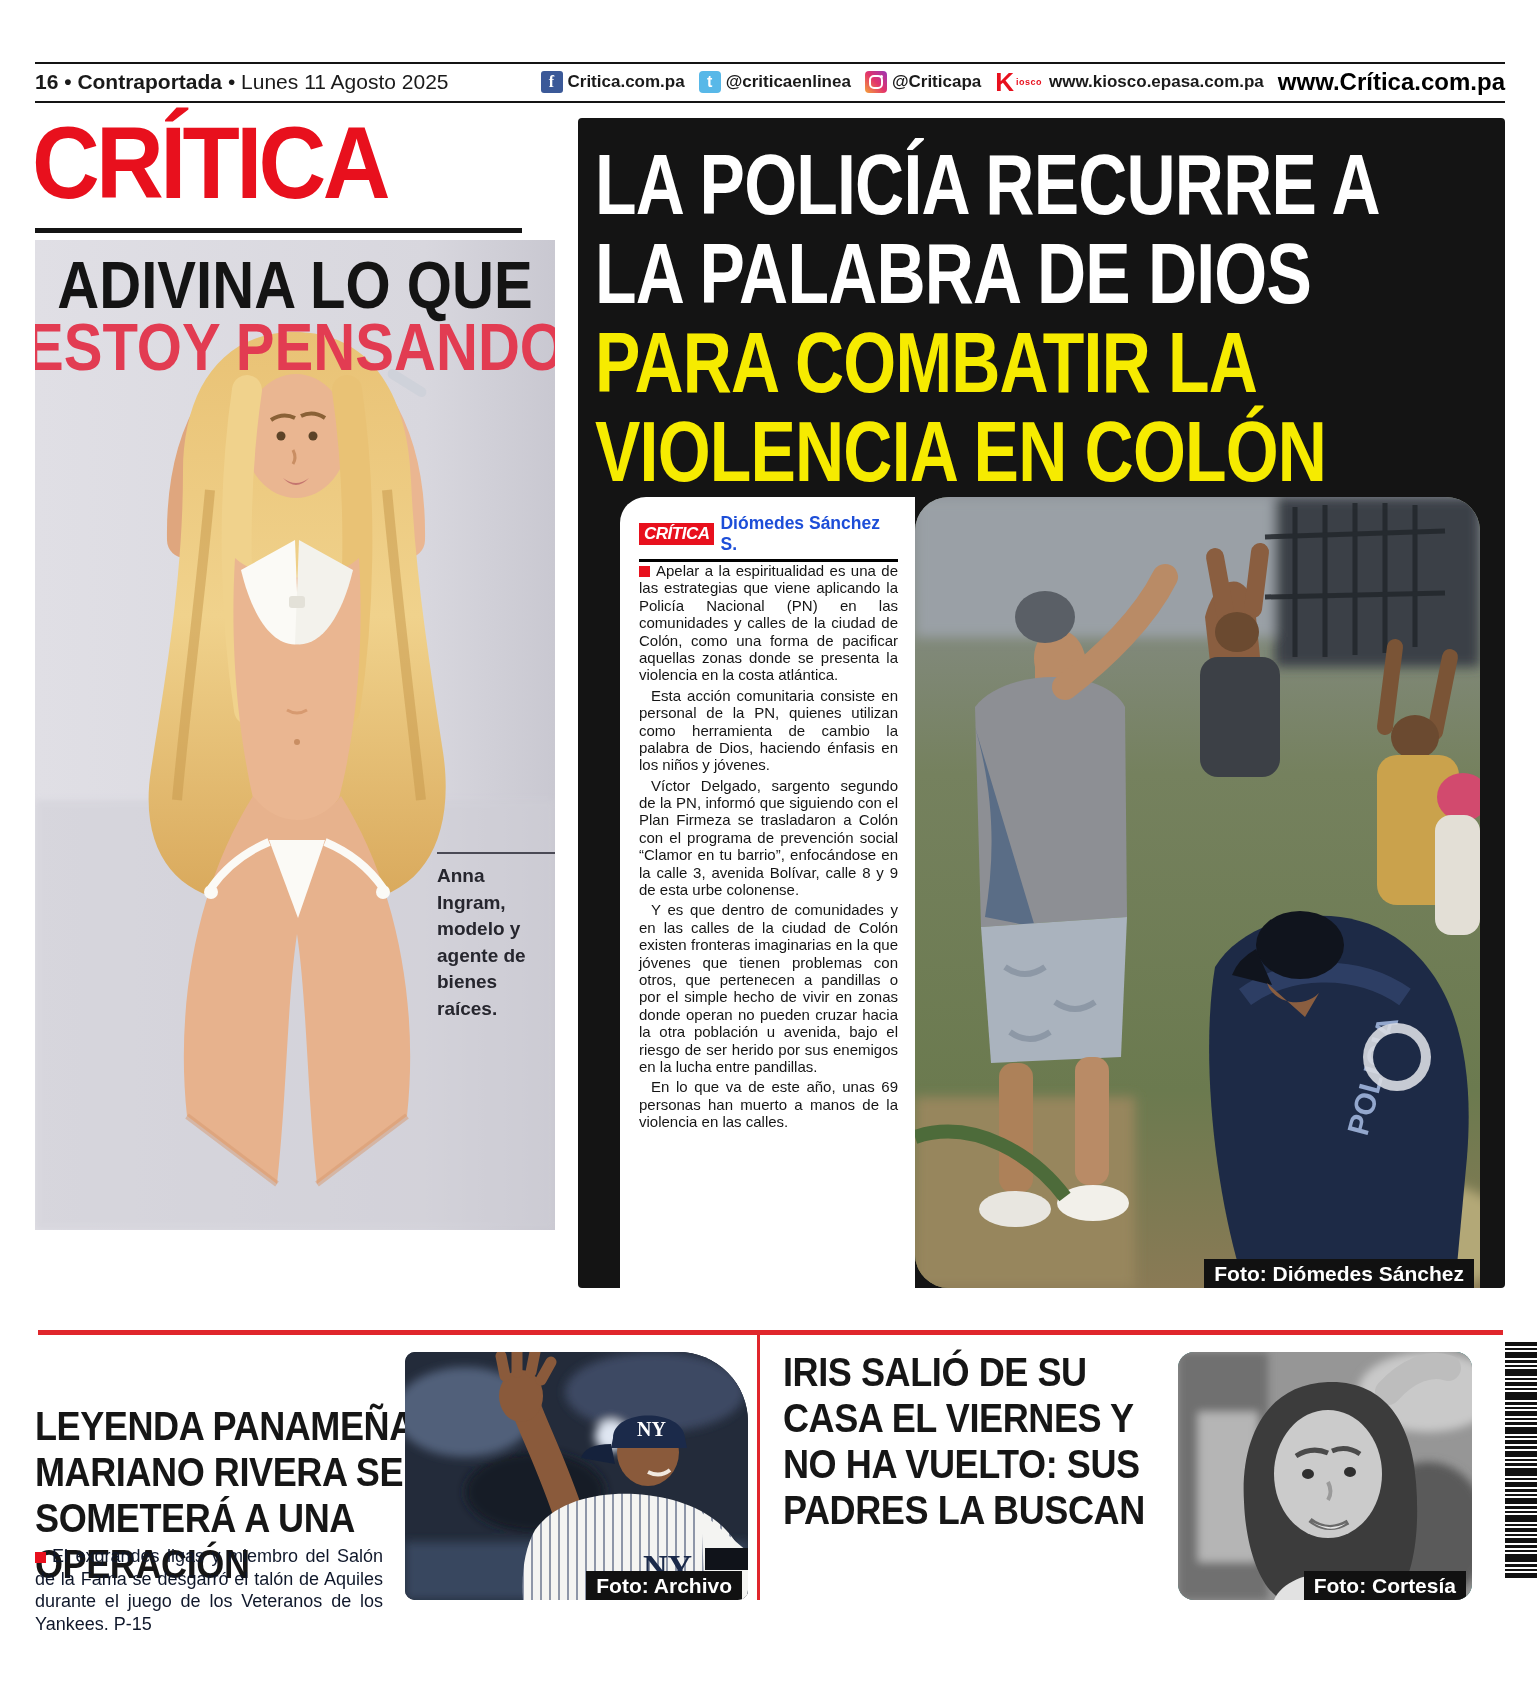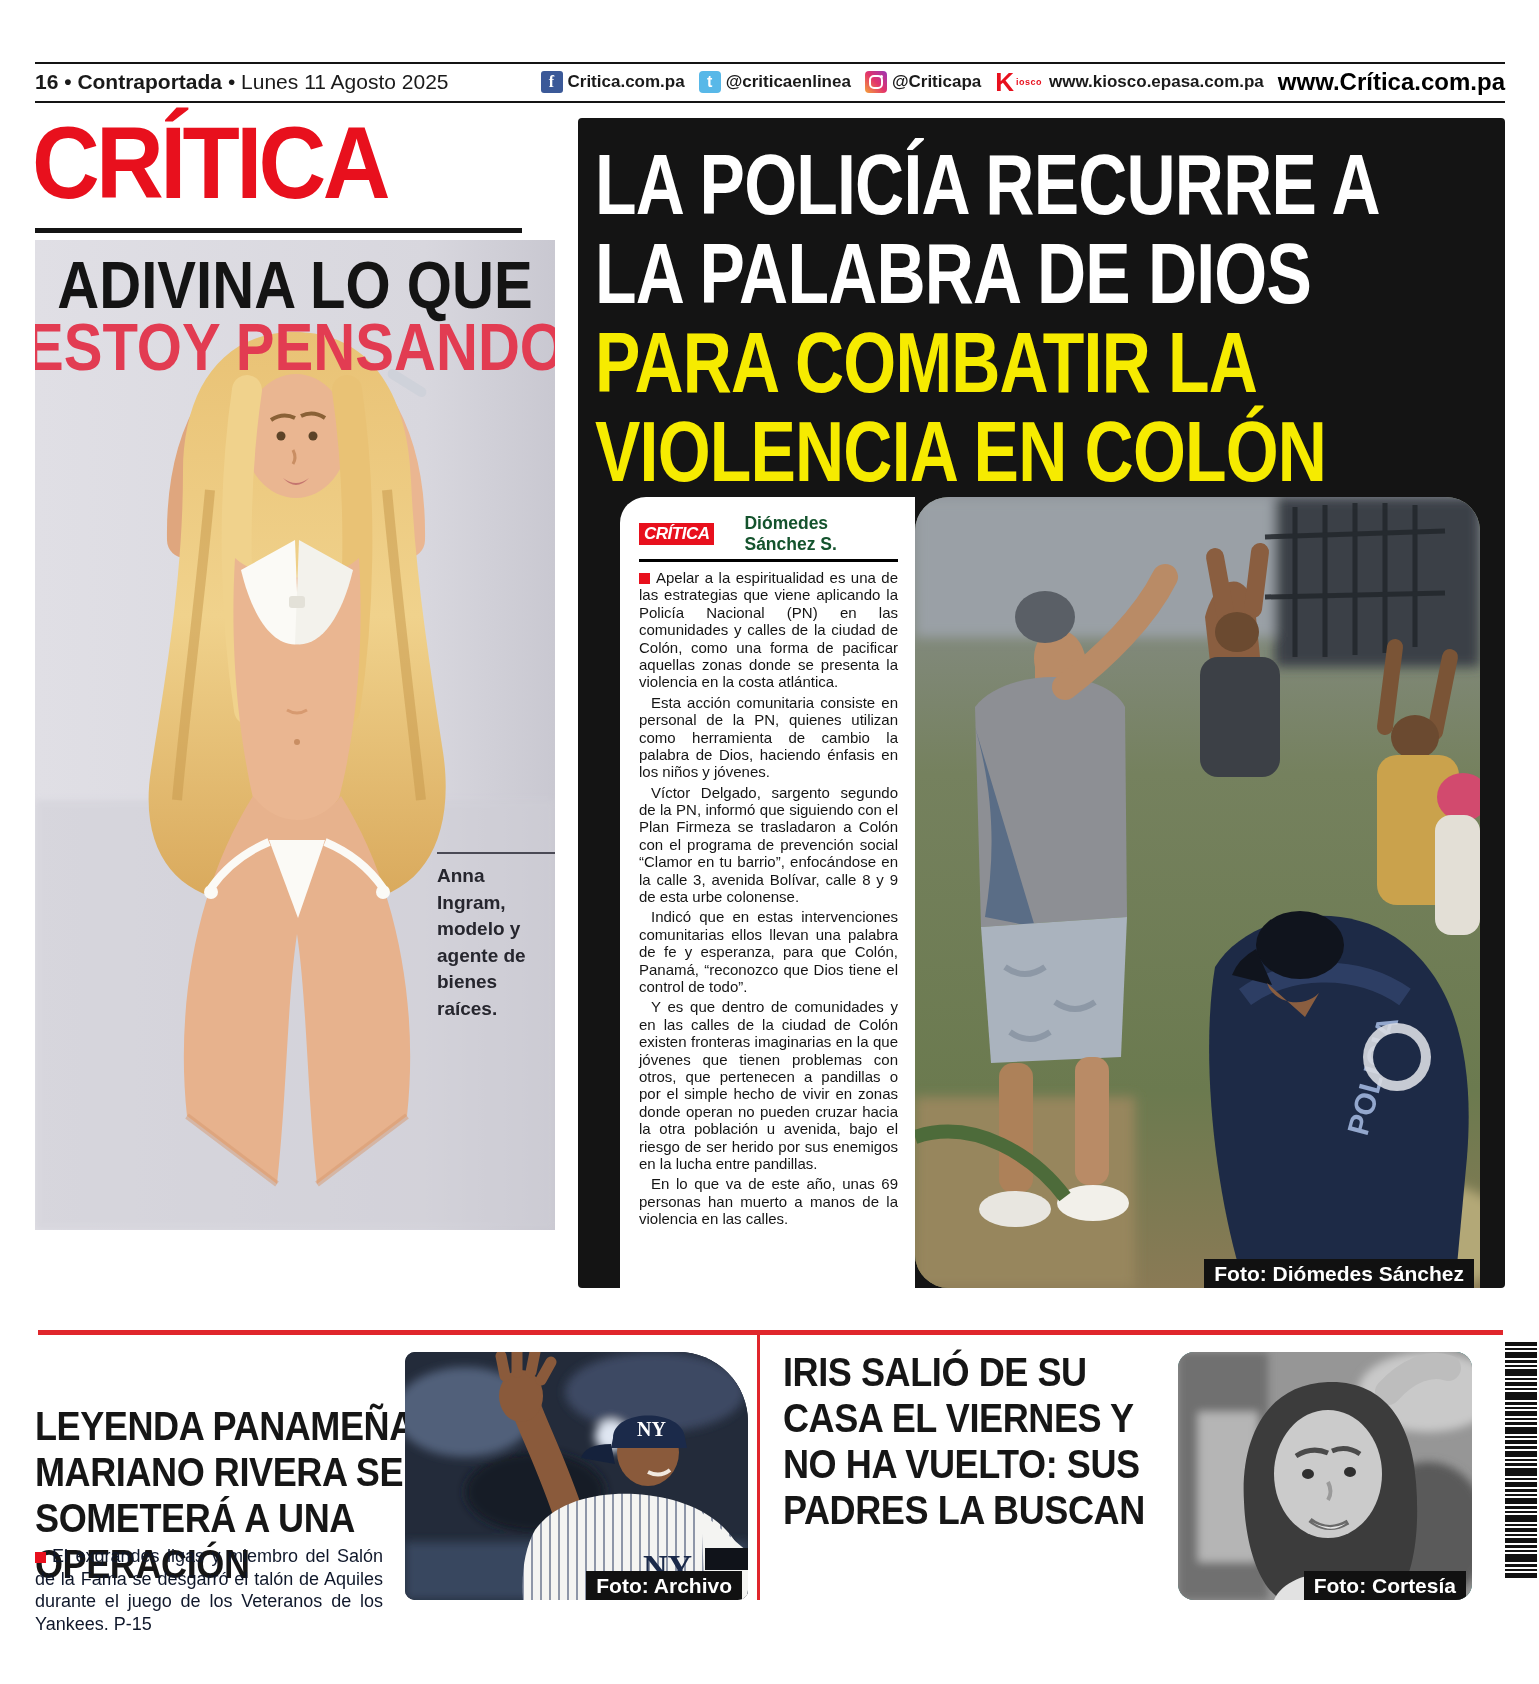--- a/index.html
+++ b/index.html
@@ -43,22 +43,22 @@
   .main-hl div{white-space:nowrap;font-size:85px;font-weight:bold;letter-spacing:-1px;
                transform:scaleX(0.80);transform-origin:0 50%;}
   .hl-white{color:#ffffff;}
   .hl-yellow{color:#f6eb00;}
 
   .article-panel{left:42px;top:379px;width:295px;height:791px;background:#ffffff;
                  border-top-left-radius:26px;padding:16px 17px 10px 19px;box-sizing:border-box;}
   .byline{display:flex;align-items:center;gap:6px;border-bottom:3px solid #000;padding-bottom:4px;}
   .byline-tag{background:#e8101d;color:#fff;font-style:italic;font-weight:bold;font-size:17px;
               padding:1px 5px;letter-spacing:-0.5px;}
-  .byline-author{font-weight:bold;font-size:17.5px;color:#14532d;margin-left:24px;}
-  .article-body{margin-top:7px;font-size:15px;line-height:1.16;text-align:justify;color:#151515;}
+  .byline-author{font-weight:bold;font-size:17.5px;color:#1d4ed8;}
+  .article-body{font-size:15px;line-height:1.16;text-align:justify;color:#151515;}
   .article-body p{margin:0 0 3px 0;}
   .article-body p.ind{text-indent:12px;}
   .redsq{display:inline-block;width:11px;height:11px;background:#e8101d;margin-right:6px;transform:translateY(1px);}
 
   .main-photo{left:337px;top:379px;width:565px;height:791px;border-radius:34px 34px 0 34px;overflow:hidden;background:#6c7a58;}
   .credit{position:absolute;right:6px;bottom:0;background:#111;color:#fff;font-weight:bold;font-size:21px;
           padding:3px 10px;line-height:1.1;}
 
   
   .rule-red{left:38px;top:1330px;width:1465px;height:5px;background:#e0262c;}
@@ -182,21 +182,20 @@
 
     <div class="abs article-panel">
       <div class="byline">
         <span class="byline-tag">CRÍTICA</span>
         <span class="byline-author">Diómedes Sánchez S.</span>
       </div>
       <div class="article-body">
         <p><span class="redsq"></span><span>Apelar a la espiritualidad es una de las estrategias que viene aplicando la Policía Nacional (PN) en las comunidades y calles de la ciudad de Colón, como una forma de pacificar aquellas zonas donde se presenta la violencia en la costa atlántica.</span></p>
         <p class="ind">Esta acción comunitaria consiste en personal de la PN, quienes utilizan como herramienta de cambio la palabra de Dios, haciendo énfasis en los niños y jóvenes.</p>
         <p class="ind">Víctor Delgado, sargento segundo de la PN, informó que siguiendo con el Plan Firmeza se trasladaron a Colón con el programa de prevención social “Clamor en tu barrio”, enfocándose en la calle 3, avenida Bolívar, calle 8 y 9 de esta urbe colonense.</p>
-        <p class="ind">Indicó que en estas intervenciones comunitarias ellos llevan una palabra de fe y esperanza, para que Colón, Panamá, “reconozco que Dios tiene el control de todo”.</p>
         <p class="ind">Y es que dentro de comunidades y en las calles de la ciudad de Colón existen fronteras imaginarias en la que jóvenes que tienen problemas con otros, que pertenecen a pandillas o por el simple hecho de vivir en zonas donde operan no pueden cruzar hacia la otra población u avenida, bajo el riesgo de ser herido por sus enemigos en la lucha entre pandillas.</p>
         <p class="ind">En lo que va de este año, unas 69 personas han muerto a manos de la violencia en las calles.</p>
       </div>
     </div>
 
     <div class="abs main-photo">
       <svg width="565" height="791" viewBox="0 0 565 791">
         <defs>
           <linearGradient id="wallG" x1="0" y1="0" x2="0" y2="1">
             <stop offset="0" stop-color="#8d9198"></stop>

